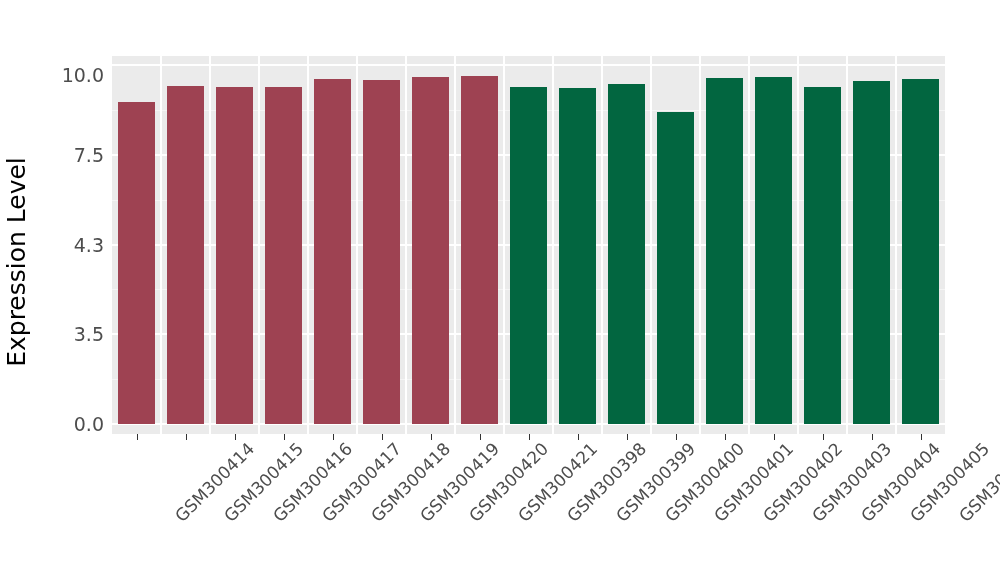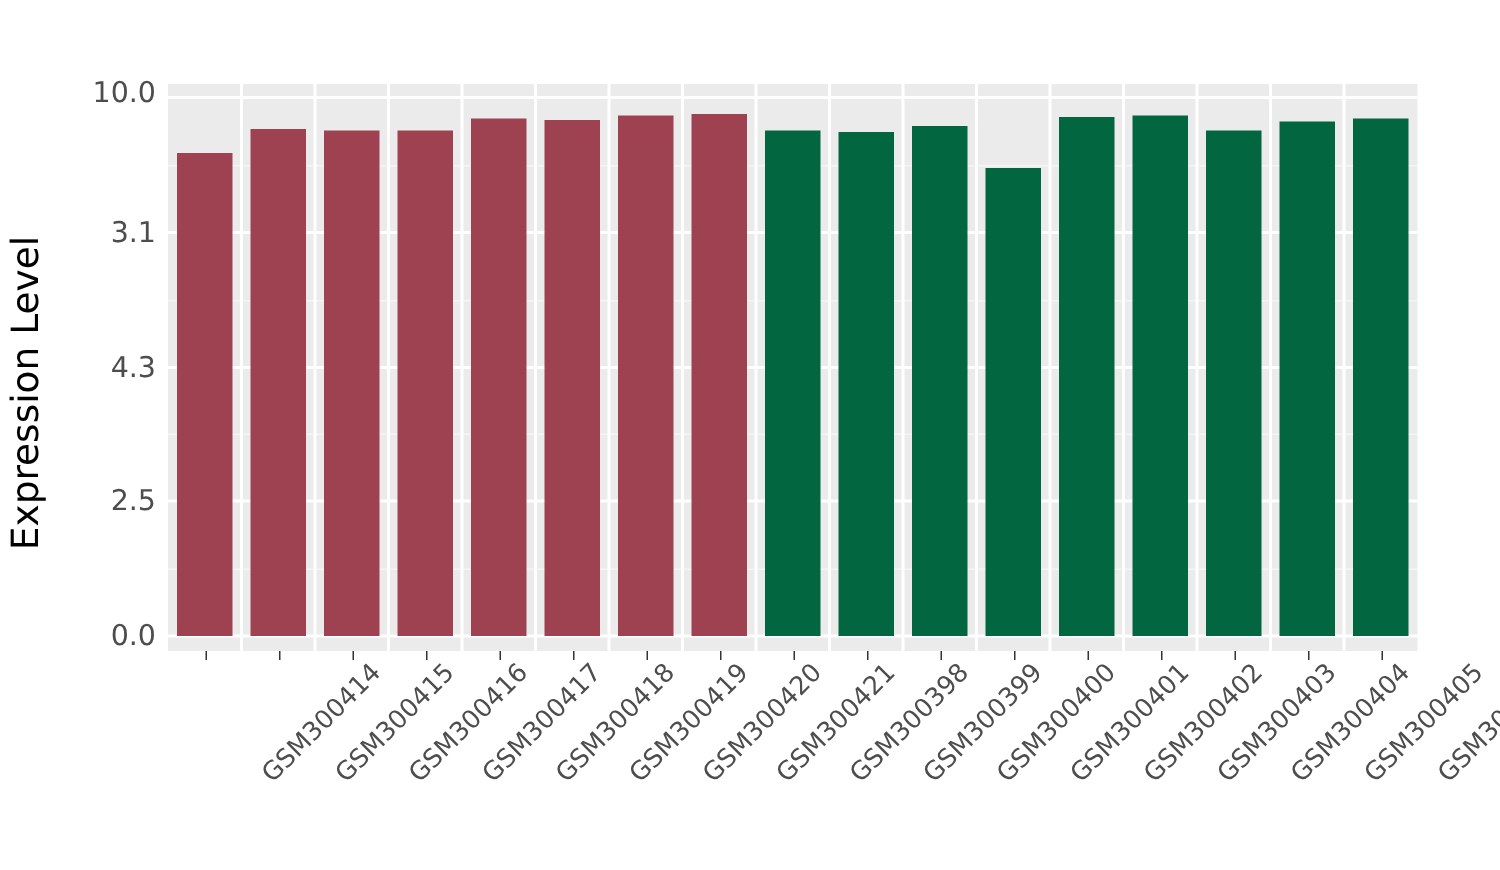--- a/index.html
+++ b/index.html
@@ -147,27 +147,27 @@
 </head>
 <body>
 
 <div id="chart-root">
 
   <div class="y-axis-title">Expression Level</div>
 
   <div class="y-tick-labels">
       <div class="y-tick-label" style="top: 368px;">0.0</div>
       <div class="y-tick-mark" style="top: 368px;"></div>
-      <div class="y-tick-label" style="top: 278.25px;">2.5</div>
+      <div class="y-tick-label" style="top: 278.25px;">3.5</div>
       <div class="y-tick-mark" style="top: 278.25px;"></div>
       <div class="y-tick-label" style="top: 188.5px;">4.3</div>
       <div class="y-tick-mark" style="top: 188.5px;"></div>
-      <div class="y-tick-label" style="top: 98.75px;">3.1</div>
+      <div class="y-tick-label" style="top: 98.75px;">7.5</div>
       <div class="y-tick-mark" style="top: 98.75px;"></div>
-      <div class="y-tick-label" style="top: 6px;">10.0</div>
+      <div class="y-tick-label" style="top: 19px;">10.0</div>
       <div class="y-tick-mark" style="top: 9px;"></div>
     </div>
 
   <div class="panel">
     <div class="grid-layer">
         <div class="gridline-major" style="top: 367px;"></div>
         <div class="gridline-major" style="top: 277.25px;"></div>
         <div class="gridline-major" style="top: 187.5px;"></div>
         <div class="gridline-major" style="top: 97.75px;"></div>
         <div class="gridline-major" style="top: 8px;"></div>

